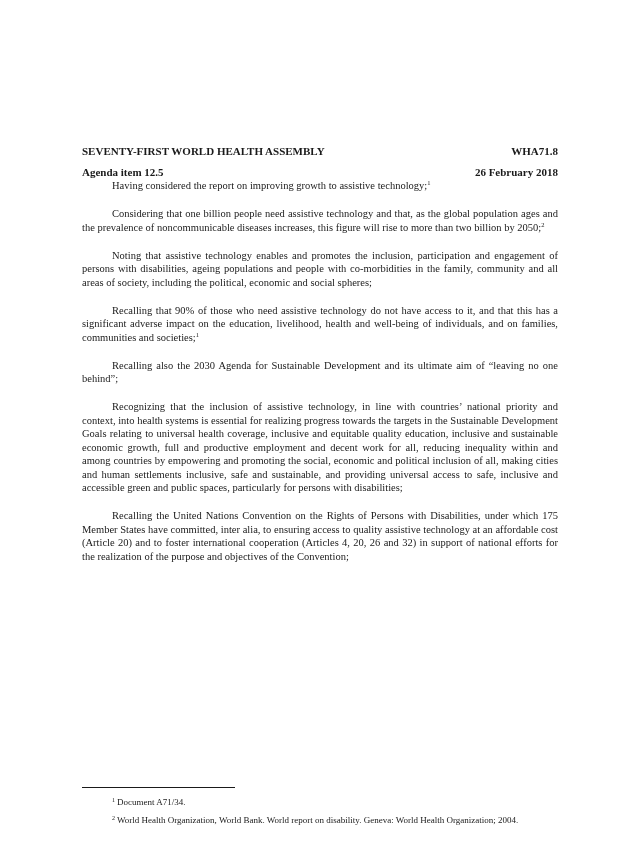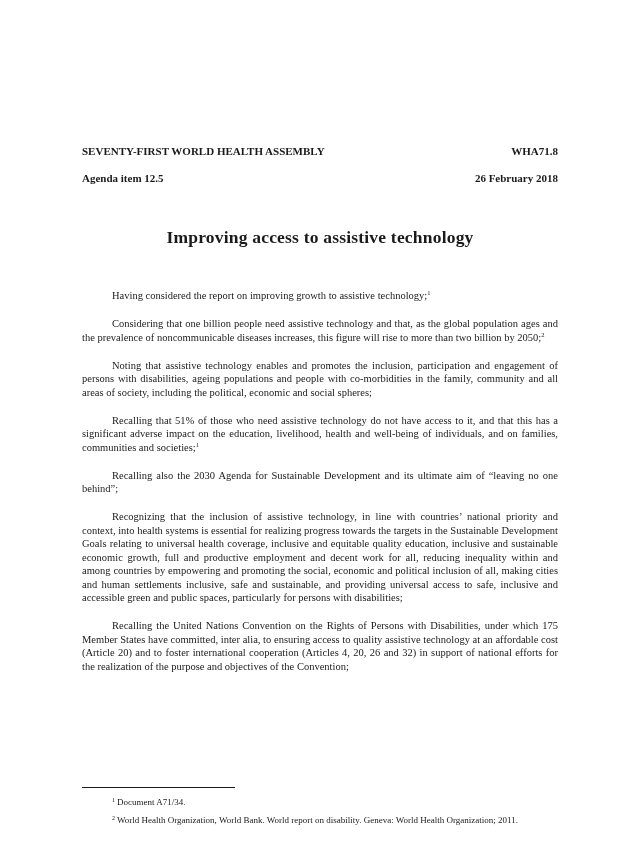--- a/index.html
+++ b/index.html
@@ -21,21 +21,21 @@
   }
   .header-row {
     display: flex;
     justify-content: space-between;
     align-items: flex-start;
     font-weight: bold;
     font-size: 11px;
     line-height: 13px;
     font-family: Liberation Serif, serif;
   }
-  .header-row.second { margin-top: 14px; }
+  .header-row.second { margin-top: 8px; }
   .doc-title {
     text-align: center;
     font-weight: bold;
     font-size: 17.5px;
     line-height: 22px;
     margin-top: 41px;
     margin-bottom: 41px;
     letter-spacing: 0.2px;
   }
   .body-text p {
@@ -82,31 +82,30 @@
   <div class="header-row">
     <span>SEVENTY-FIRST WORLD HEALTH ASSEMBLY</span>
     <span>WHA71.8</span>
   </div>
 
   <div class="header-row second">
     <span>Agenda item 12.5</span>
     <span>26 February 2018</span>
   </div>
 
-  <h1 class="doc-title">Improving access to assistive technology</h1>
 
   <div class="body-text">
     <p><span>Having considered the report on improving growth to assistive technology;</span><sup class="fn-ref">1</sup></p>
     <p><span>Considering that one billion people need assistive technology and that, as the global population ages and the prevalence of noncommunicable diseases increases, this figure will rise to more than two billion by 2050;</span><sup class="fn-ref">2</sup></p>
     <p><span>Noting that assistive technology enables and promotes the inclusion, participation and engagement of persons with disabilities, ageing populations and people with co-morbidities in the family, community and all areas of society, including the political, economic and social spheres;</span><sup class="fn-ref"></sup></p>
-    <p><span>Recalling that 51% of those who need assistive technology do not have access to it, and that this has a significant adverse impact on the education, livelihood, health and well-being of individuals, and on families, communities and societies;</span><sup class="fn-ref">1</sup></p>
+    <p><span>Recalling that 90% of those who need assistive technology do not have access to it, and that this has a significant adverse impact on the education, livelihood, health and well-being of individuals, and on families, communities and societies;</span><sup class="fn-ref">1</sup></p>
     <p><span>Recalling also the 2030 Agenda for Sustainable Development and its ultimate aim of “leaving no one behind”;</span><sup class="fn-ref"></sup></p>
     <p><span>Recognizing that the inclusion of assistive technology, in line with countries’ national priority and context, into health systems is essential for realizing progress towards the targets in the Sustainable Development Goals relating to universal health coverage, inclusive and equitable quality education, inclusive and sustainable economic growth, full and productive employment and decent work for all, reducing inequality within and among countries by empowering and promoting the social, economic and political inclusion of all, making cities and human settlements inclusive, safe and sustainable, and providing universal access to safe, inclusive and accessible green and public spaces, particularly for persons with disabilities;</span><sup class="fn-ref"></sup></p>
     <p><span>Recalling the United Nations Convention on the Rights of Persons with Disabilities, under which 175 Member States have committed, inter alia, to ensuring access to quality assistive technology at an affordable cost (Article 20) and to foster international cooperation (Articles 4, 20, 26 and 32) in support of national efforts for the realization of the purpose and objectives of the Convention;</span><sup class="fn-ref"></sup></p>
   </div>
 
   <div class="footnotes">
     <div class="footnote-rule"></div>
     <div class="footnote"><sup class="fn-ref">1</sup><span>Document A71/34.</span></div>
-    <div class="footnote"><sup class="fn-ref">2</sup><span>World Health Organization, World Bank. World report on disability. Geneva: World Health Organization; 2011.</span></div>
+    <div class="footnote"><sup class="fn-ref">2</sup><span>World Health Organization, World Bank. World report on disability. Geneva: World Health Organization; 2004.</span></div>
   </div>
 
 </div>
 
 </body></html>

